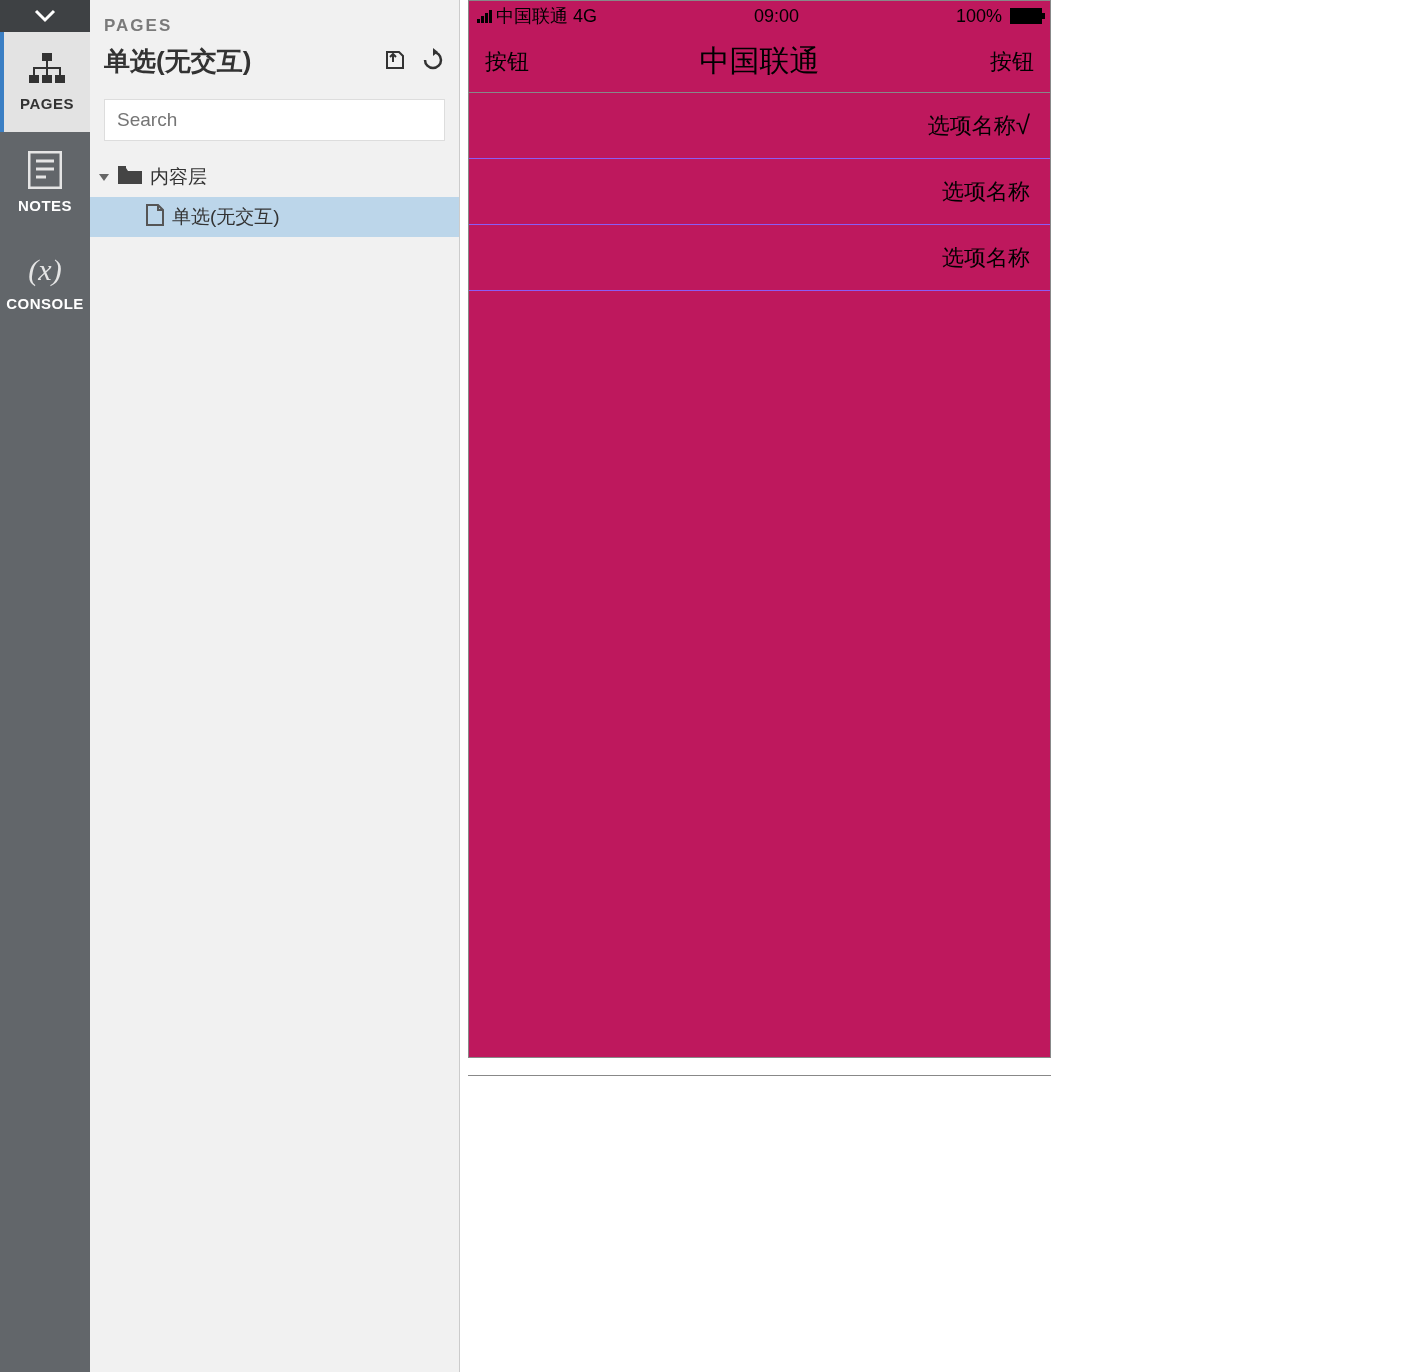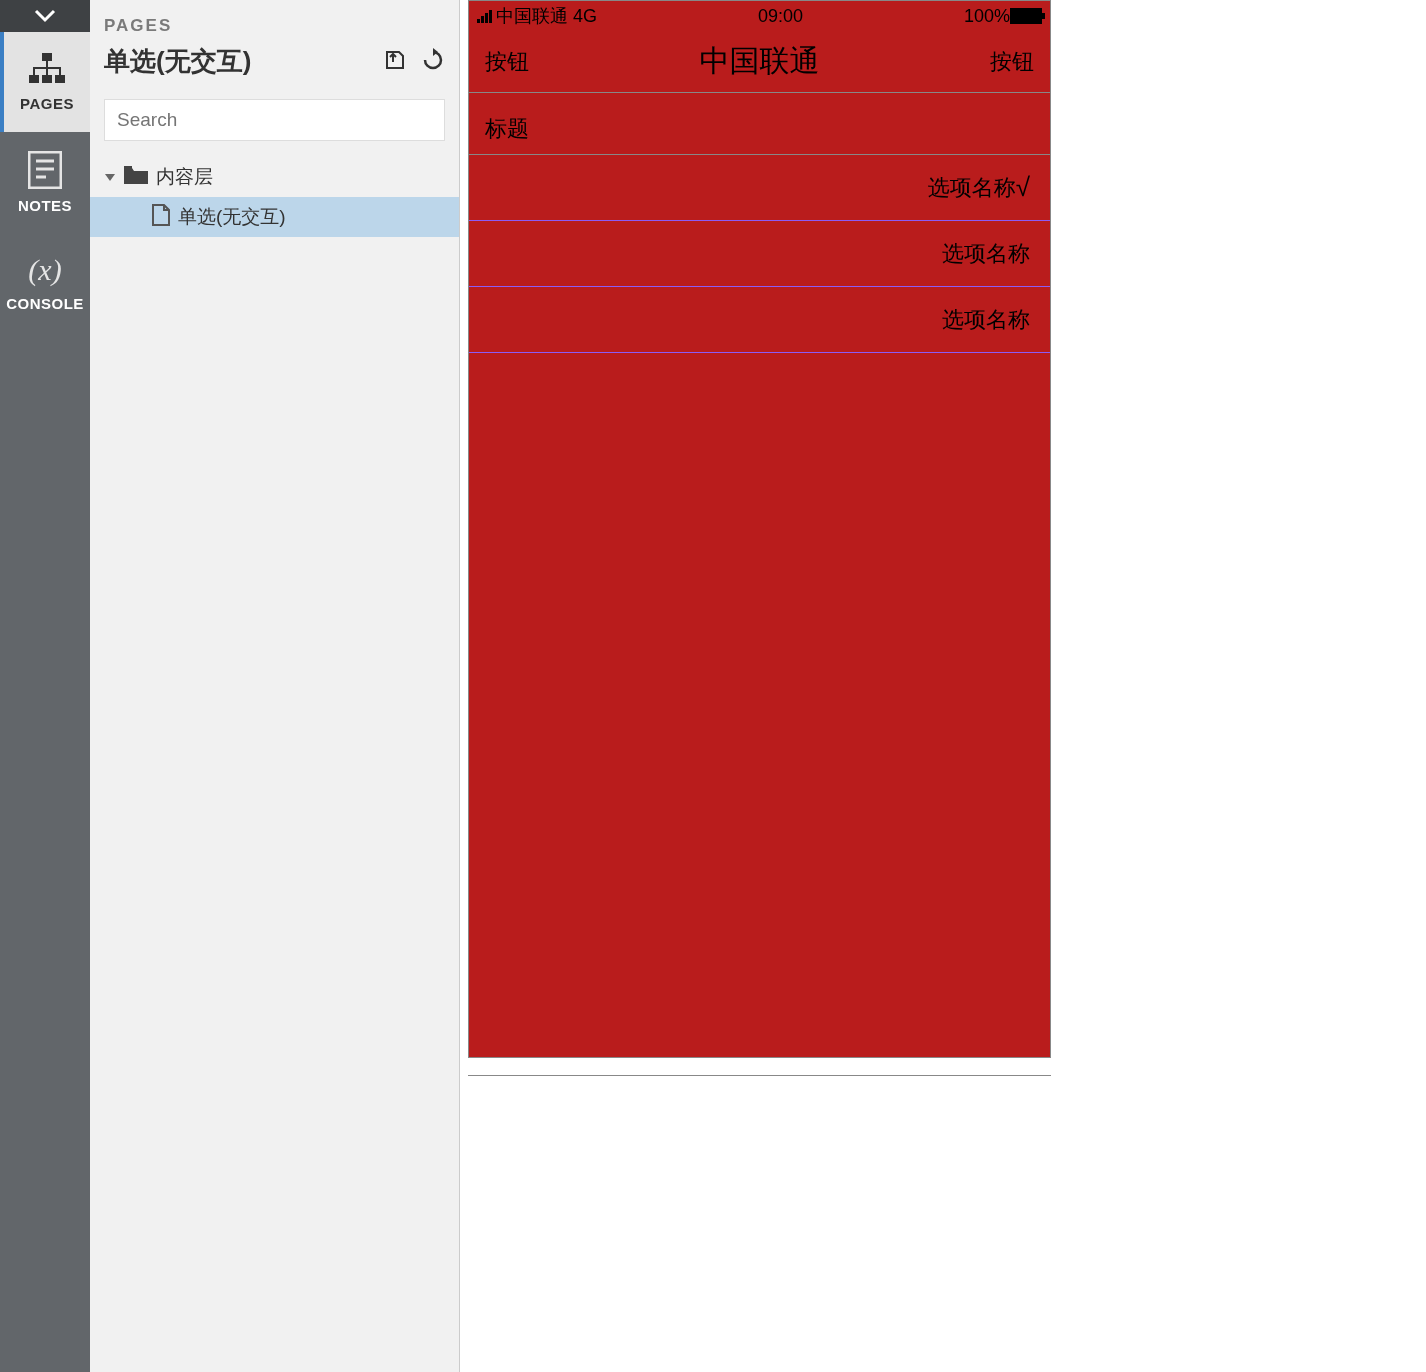--- a/index.html
+++ b/index.html
@@ -103,21 +103,21 @@
       color: #404040;
       background: transparent;
     }
     .tree {
       padding-top: 8px;
     }
     .tree-row {
       display: flex;
       align-items: center;
       height: 40px;
-      padding-left: 14px;
+      padding-left: 8px;
       font-size: 19px;
       color: #333;
       cursor: pointer;
       gap: 8px;
     }
     .tree-row.selected {
       background: #bcd6ea;
     }
     .tree-row .indent1 { width: 40px; }
     
@@ -125,33 +125,33 @@
       flex: 1;
       background: #fff;
       position: relative;
     }
     .device {
       position: absolute;
       left: 8px;
       top: 0;
       width: 583px;
       border: 1px solid #888;
-      background: #b91c1c;
+      background: #be185d;
       height: 1058px;
     }
     .status-bar {
       height: 30px;
       display: flex;
       align-items: center;
       padding: 0 8px;
       font-size: 18px;
       gap: 4px;
     }
     .status-bar .center { flex: 1; text-align: center; }
-    .status-bar .right { display: flex; align-items: center; gap: 0; }
+    .status-bar .right { display: flex; align-items: center; gap: 8px; }
     .signal-bars {
       display: flex;
       align-items: flex-end;
       gap: 1px;
       height: 14px;
     }
     .signal-bars span {
       width: 3px;
       background: #000;
     }
@@ -322,21 +322,20 @@
       <div class="right">
         <span>100%</span>
         <span class="battery"></span>
       </div>
     </div>
     <div class="nav-bar">
       <span>按钮</span>
       <span class="nav-title">中国联通</span>
       <span>按钮</span>
     </div>
-    <div class="section-title">标题</div>
     <div class="list-item">
       <span>选项名称</span>
       <span class="check-mark">√</span>
     </div>
     <div class="list-item">
       <span>选项名称</span>
     </div>
     <div class="list-item">
       <span>选项名称</span>
     </div>

